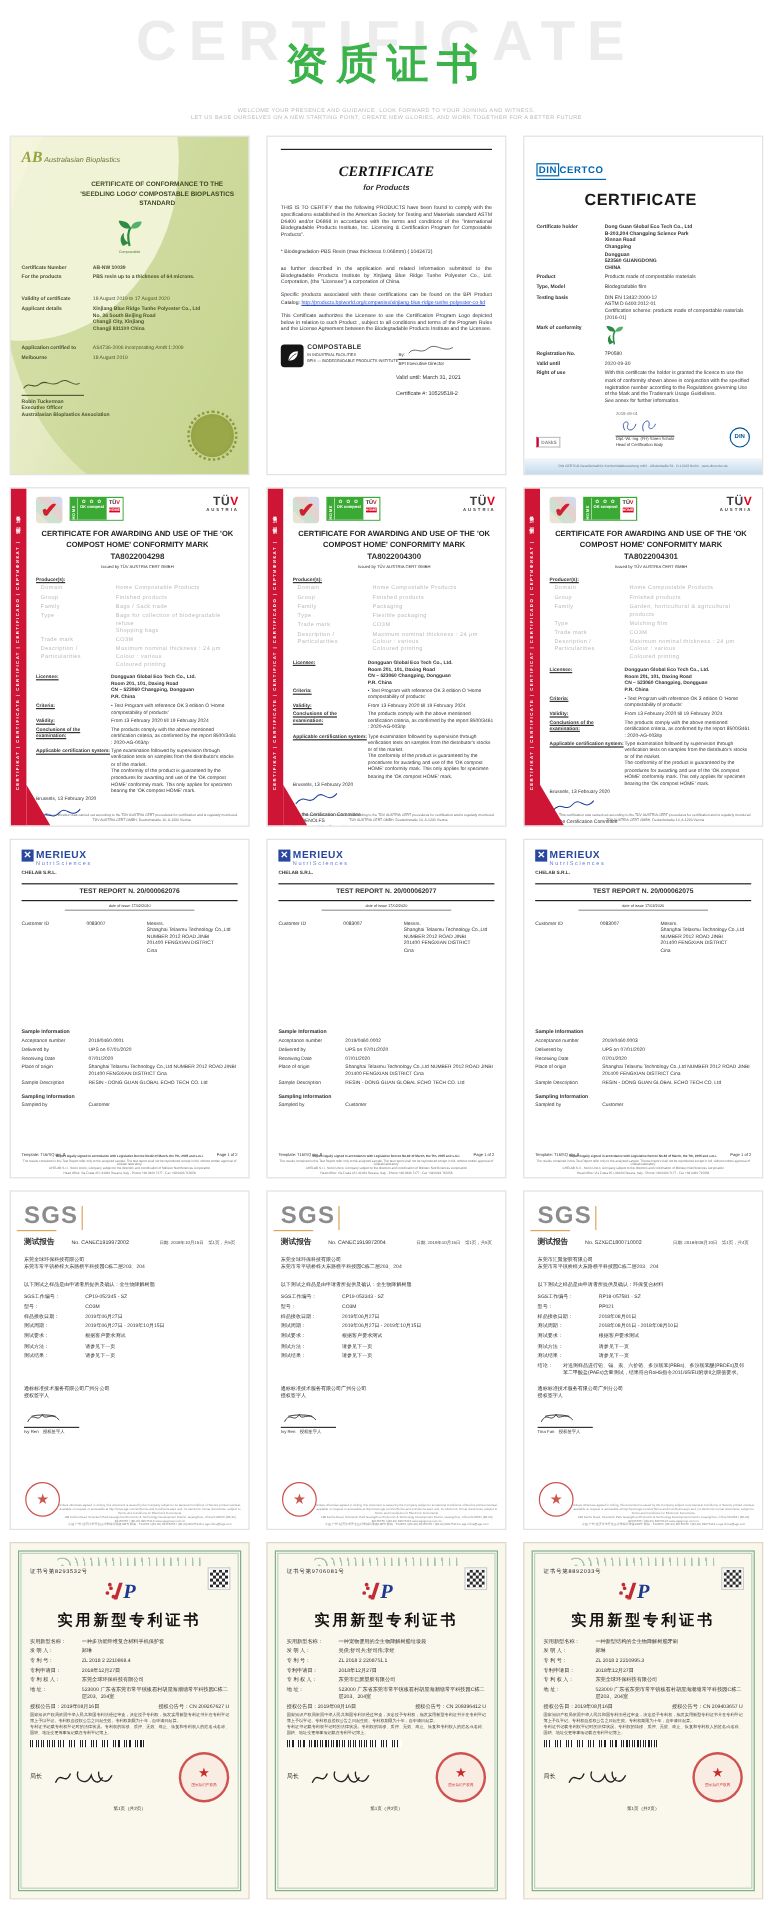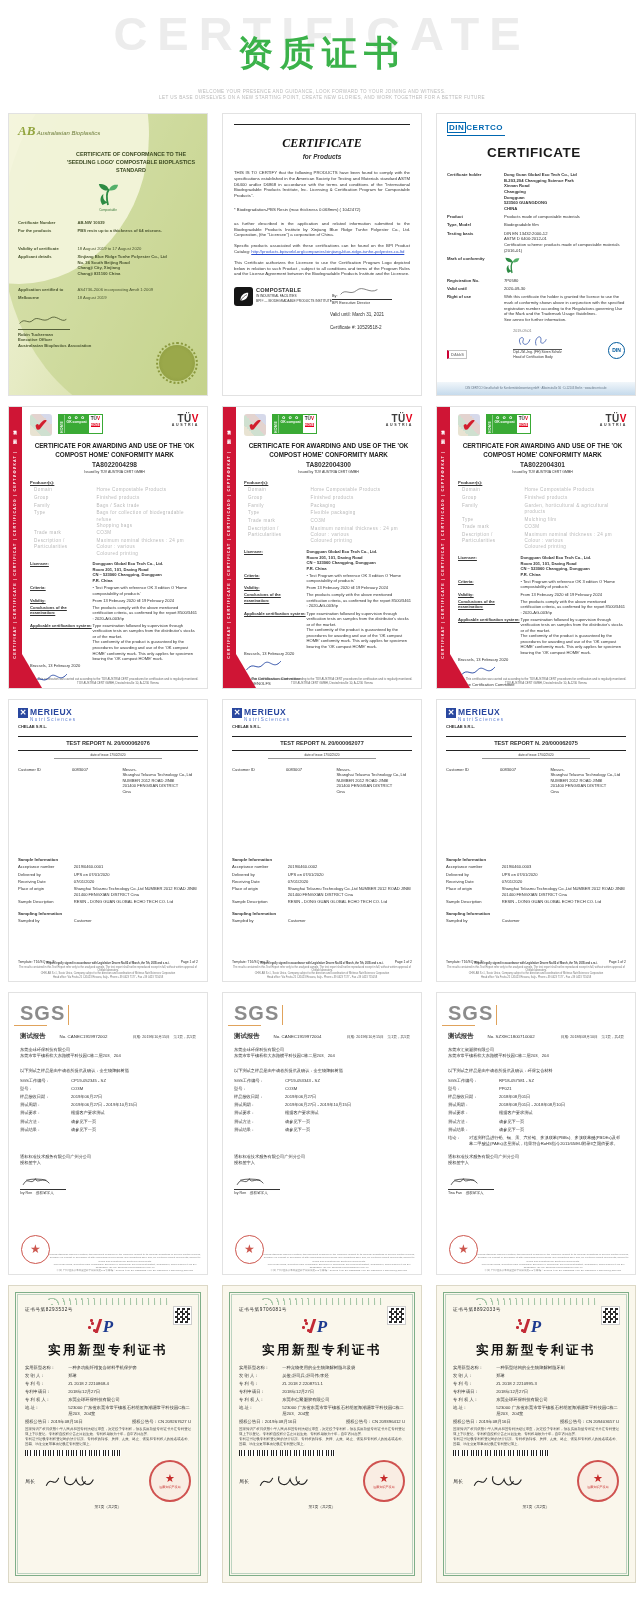--- a/index.html
+++ b/index.html
@@ -37,21 +37,21 @@
   .bpi h3{margin:2px 0 8px;text-align:center;font-size:6.5px;font-style:italic;font-weight:bold}
   .bpi p{margin:0 0 5px}
   .bpi .link{color:#2a4fd0;text-decoration:underline;word-break:break-all}
   .bpi-foot{display:flex;margin-top:10px;align-items:flex-start;justify-content:space-between}
   .bpimark{width:19px;height:19px;background:#151515;border-radius:3px;display:flex;align-items:center;justify-content:center;flex:0 0 auto}
   .bpistack{font-size:3.2px;line-height:1.3;margin-left:3px}
   .bpistack .l1{font-size:5.6px;font-weight:bold;letter-spacing:.2px}
   .bpi-sig{width:78px;text-align:left;font-size:3.8px}
   .bpi-valid{margin-top:6px;font-size:4.6px;text-align:left;padding-left:96px}
   
-  .din{padding:9px 10px;box-sizing:border-box;font-size:4.2px}
+  .din{padding:23px 10px;box-sizing:border-box;font-size:4.2px}
   .dinlogo{color:#0067b1;font-weight:bold;font-size:8px;letter-spacing:.5px}
   .dinlogo .boxed{border:1.2px solid #0067b1;padding:0 1px}
   .dinsub{font-size:2.8px;color:#0067b1;border-top:.6px solid #0067b1;width:58px;margin-top:1px}
   .din h2{margin:8px 0 10px 40px;font-size:13.5px;letter-spacing:.5px;color:#1a1a1a}
   .din .kv .k{flex:0 0 32%}
   .din-foot{display:flex;align-items:flex-end;justify-content:space-between;margin-top:6px}
   .dakks{border:.8px solid #c3c3c3;border-left:2.5px solid #c03;padding:1px 2px;font-size:4px;color:#8a8a8a;font-weight:bold}
   .dinc{width:15px;height:15px;border:1.6px solid #005a9c;border-radius:50%;color:#005a9c;font-weight:bold;font-size:5px;display:flex;align-items:center;justify-content:center}
   .din-bottom{position:absolute;left:0;right:0;bottom:0;height:13px;background:linear-gradient(180deg,rgba(120,170,210,.1),rgba(90,150,200,.35));font-size:2.8px;color:#678;display:flex;align-items:center;justify-content:center}
   

